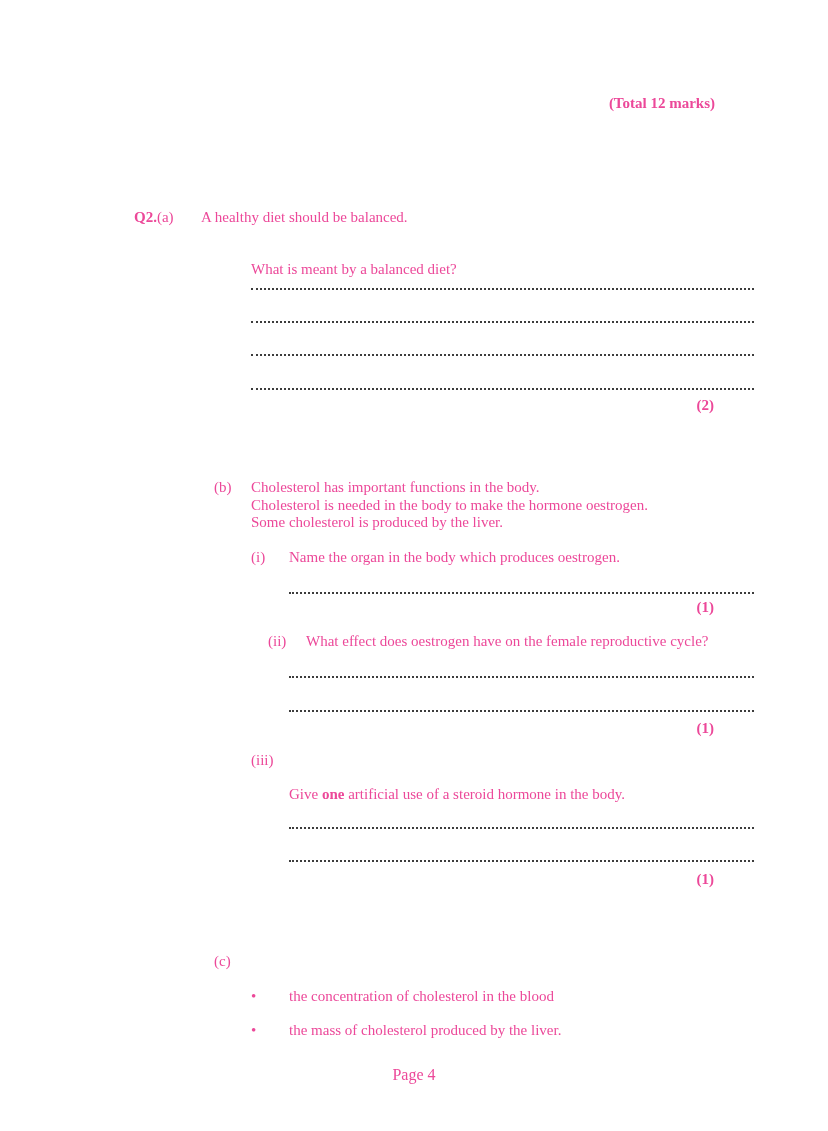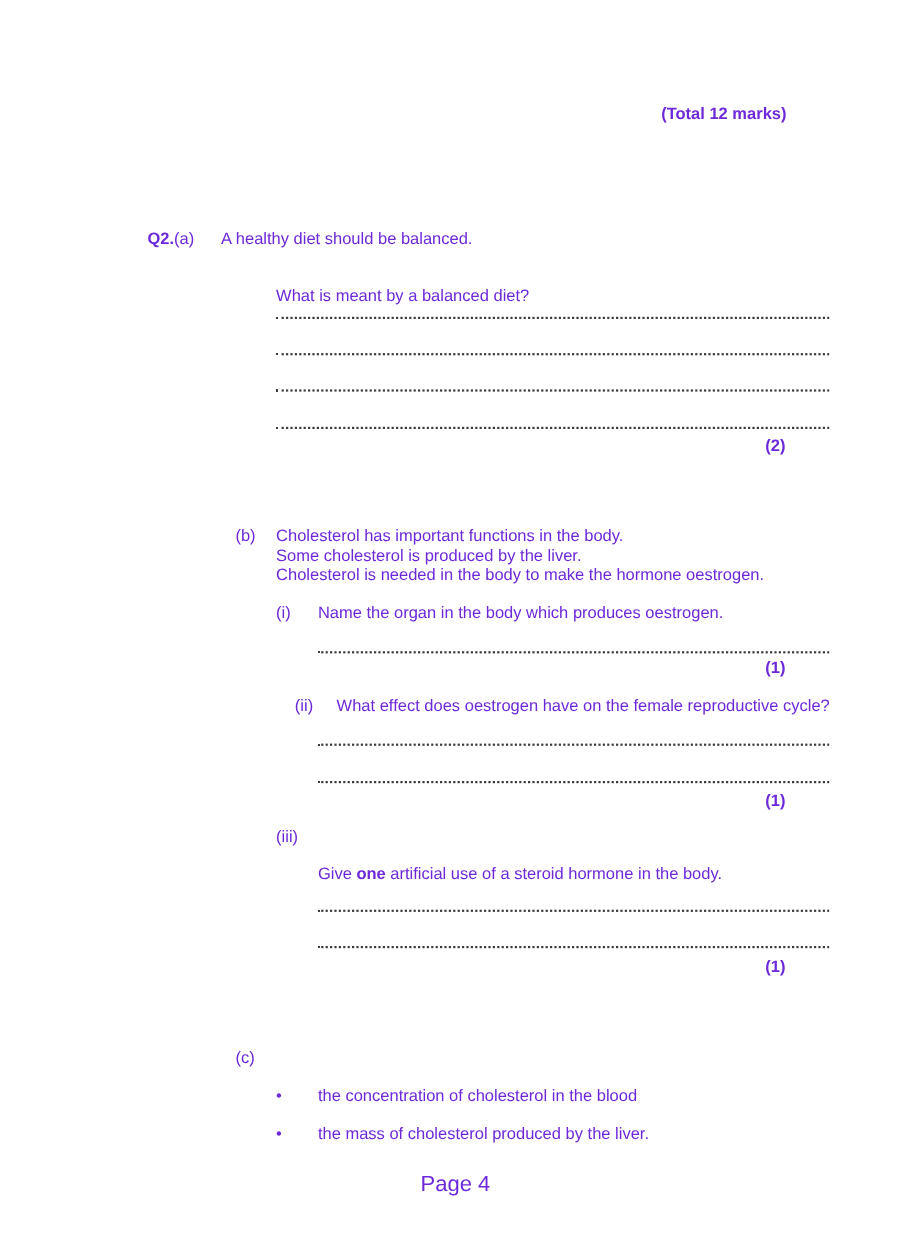--- a/index.html
+++ b/index.html
@@ -2,23 +2,23 @@
 <html><head>
 <meta charset="utf-8">
 <style>
   * { margin: 0; padding: 0; box-sizing: border-box; }
   html, body { background: #ffffff; }
   .page {
     position: relative;
     width: 680px;
     height: 1131px;
     background: #ffffff;
-    font-family: Liberation Sans, sans-serif;
+    font-family: Liberation Serif, serif;
     font-size: 15px;
-    color: #6d28d9;
+    color: #ec4899;
     overflow: hidden;
     margin: 0 auto;
   }
   .abs { position: absolute; }
   .bold { font-weight: bold; }
   .right { text-align: right; }
   .row { display: flex; align-items: flex-start; }
   .lbl { flex: 0 0 auto; }
   .dotline {
     position: absolute;
@@ -28,21 +28,21 @@
   .marks {
     position: absolute;
     right: 40px;
     font-weight: bold;
   }
   .intro-lines { line-height: 17.5px; }
   .footer {
     position: absolute;
     left: 0; right: 0;
     text-align: center;
-    font-size: 20px;
+    font-size: 16px;
   }
 </style>
 </head>
 <body>
 
 <div class="page">
 
   <div class="abs right bold" style="top:95px; right:39px;">(Total 12 marks)</div>
 
   <div class="abs row" style="top:209px; left:60px; width:720px;align-items:flex-end;">
@@ -56,22 +56,22 @@
   <div class="dotline" style="top:313px; left:177px; width:511px;"></div>
   <div class="dotline" style="top:346px; left:177px; width:511px;"></div>
   <div class="dotline" style="top:380px; left:177px; width:511px;"></div>
 
   <div class="marks" style="top:397px;">(2)</div>
 
   <div class="abs row" style="top:479px; left:140px; width:648px;">
     <span class="lbl" style="width:37px;">(b)</span>
     <span class="intro-lines">
       <span style="display:block;">Cholesterol has important functions in the body.</span>
+      <span style="display:block;">Cholesterol is needed in the body to make the hormone oestrogen.</span>
       <span style="display:block;">Some cholesterol is produced by the liver.</span>
-      <span style="display:block;">Cholesterol is needed in the body to make the hormone oestrogen.</span>
     </span>
   </div>
 
   <div class="abs row" style="top:549px; left:177px; width:611px;">
     <span class="lbl" style="width:38px;">(i)</span>
     <span>Name the organ in the body which produces oestrogen.</span>
   </div>
   <div class="dotline" style="top:584px; left:215px; width:473px;"></div>
   <div class="marks" style="top:599px;">(1)</div>
 

